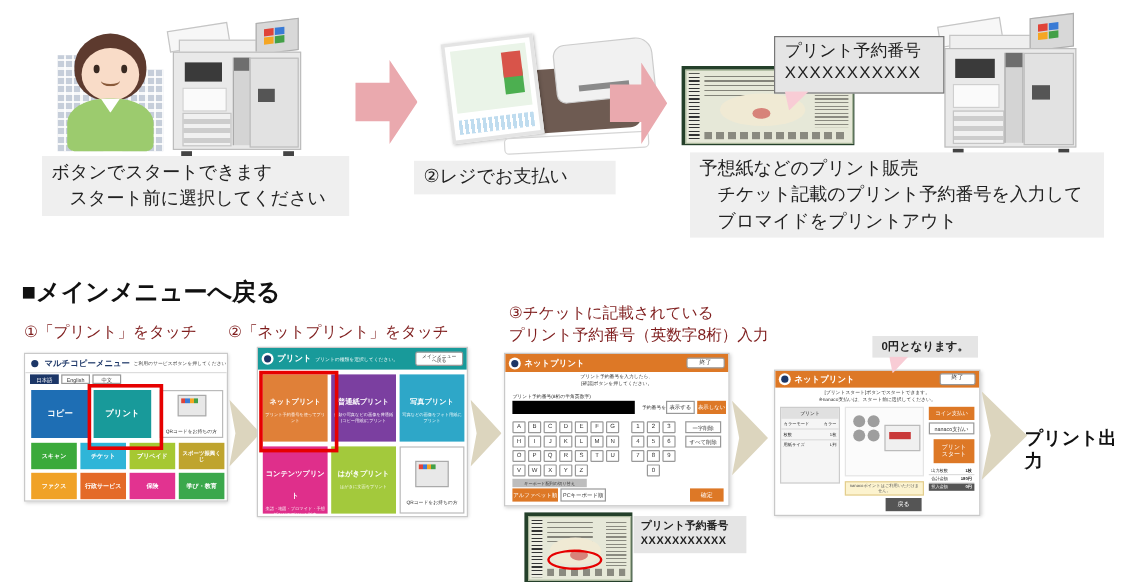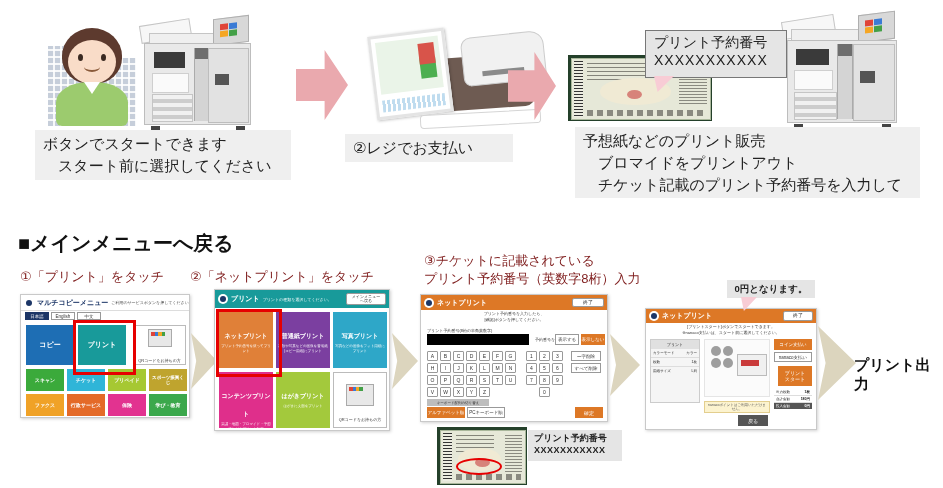--- a/index.html
+++ b/index.html
@@ -191,22 +191,22 @@
         <div class="cop-right">
           <i></i>
         </div>
     </div>
     <div class="cop-foot" style="left:10%"></div>
       <div class="cop-foot" style="right:6%"></div>
   </div>
 
   <div class="glabel" style="left:575px;top:127px;width:345px">
     <div>予想紙などのプリント販売</div>
+    <div class="ind">チケット記載のプリント予約番号を入力して</div>
     <div class="ind">ブロマイドをプリントアウト</div>
-    <div class="ind">チケット記載のプリント予約番号を入力して</div>
   </div>
 
   <div class="sec-title">■メインメニューへ戻る</div>
 
   <div class="steplabel" style="left:20px;top:268px">①「プリント」をタッチ</div>
   <div class="steplabel" style="left:190px;top:268px">②「ネットプリント」をタッチ</div>
   <div class="steplabel" style="left:424px;top:252px">
     <div>③チケットに記載されている</div>
     <div>プリント予約番号（英数字8桁）入力</div>
   </div>

